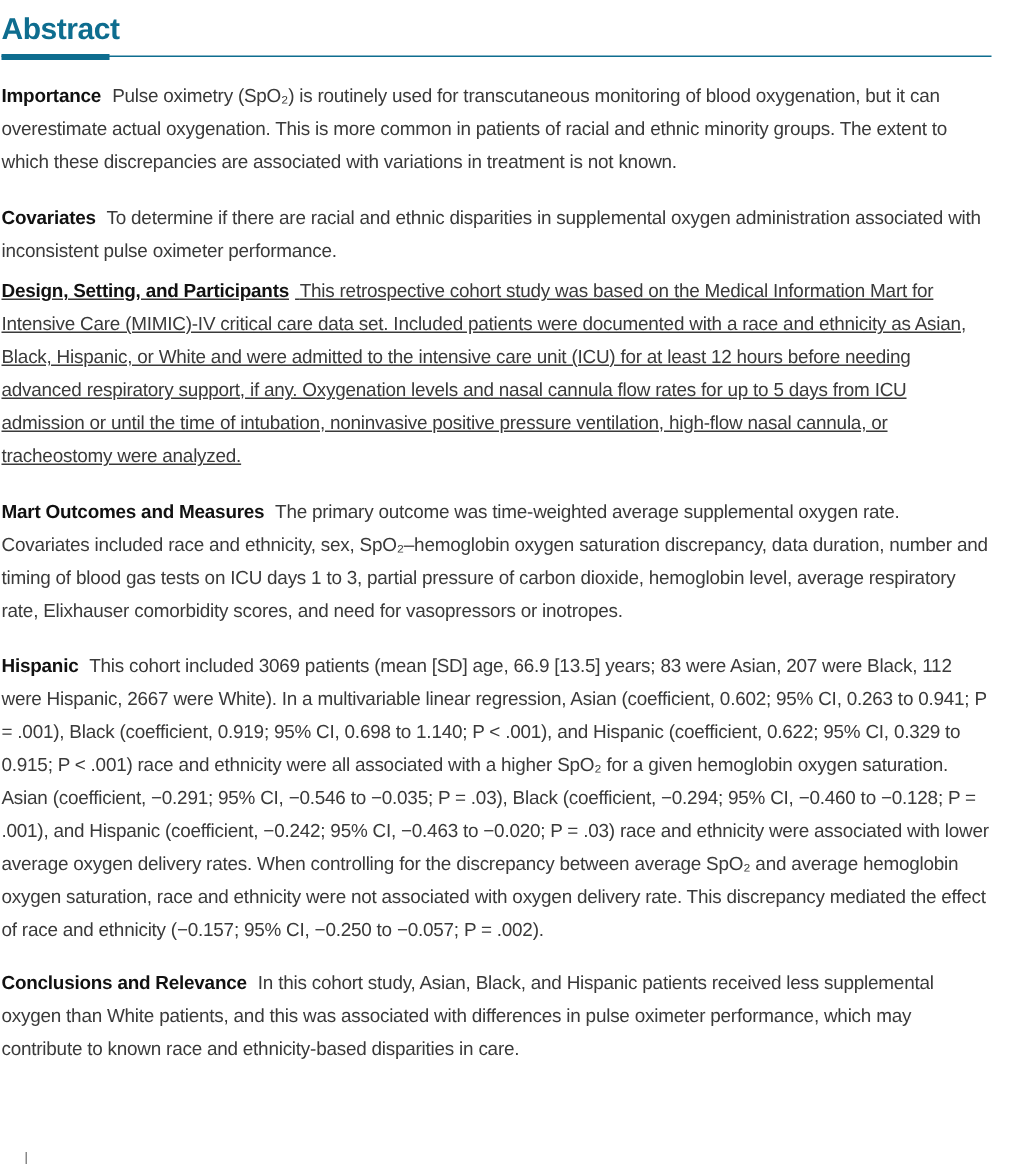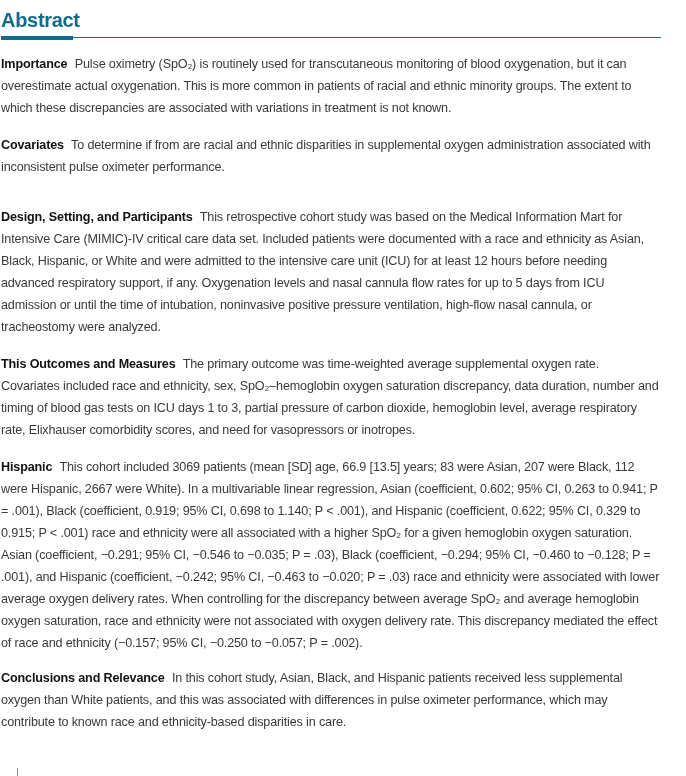--- a/index.html
+++ b/index.html
@@ -31,30 +31,30 @@
     <div class="thick"></div>
   </div>
 
   <p class="section" style="margin-top:13px;">
     <span class="head">Importance</span>
     <span>Pulse oximetry (SpO₂) is routinely used for transcutaneous monitoring of blood oxygenation, but it can overestimate actual oxygenation. This is more common in patients of racial and ethnic minority groups. The extent to which these discrepancies are associated with variations in treatment is not known.</span>
   </p>
 
   <p class="section" style="margin-top:15px;">
     <span class="head">Covariates</span>
-    <span>To determine if from are racial and ethnic disparities in supplemental oxygen administration associated with inconsistent pulse oximeter performance.</span>
+    <span>To determine if there are racial and ethnic disparities in supplemental oxygen administration associated with inconsistent pulse oximeter performance.</span>
   </p>
 
-  <p class="section" style="margin-top:28px;">
+  <p class="section" style="margin-top:5px;text-decoration:underline;">
     <span class="head">Design, Setting, and Participants</span>
     <span>This retrospective cohort study was based on the Medical Information Mart for Intensive Care (MIMIC)-IV critical care data set. Included patients were documented with a race and ethnicity as Asian, Black, Hispanic, or White and were admitted to the intensive care unit (ICU) for at least 12 hours before needing advanced respiratory support, if any. Oxygenation levels and nasal cannula flow rates for up to 5 days from ICU admission or until the time of intubation, noninvasive positive pressure ventilation, high-flow nasal cannula, or tracheostomy were analyzed.</span>
   </p>
 
   <p class="section" style="margin-top:15px;">
-    <span class="head">This Outcomes and Measures</span>
+    <span class="head">Mart Outcomes and Measures</span>
     <span>The primary outcome was time-weighted average supplemental oxygen rate. Covariates included race and ethnicity, sex, SpO₂–hemoglobin oxygen saturation discrepancy, data duration, number and timing of blood gas tests on ICU days 1 to 3, partial pressure of carbon dioxide, hemoglobin level, average respiratory rate, Elixhauser comorbidity scores, and need for vasopressors or inotropes.</span>
   </p>
 
   <p class="section" style="margin-top:15px;">
     <span class="head">Hispanic</span>
     <span>This cohort included 3069 patients (mean [SD] age, 66.9 [13.5] years; 83 were Asian, 207 were Black, 112 were Hispanic, 2667 were White). In a multivariable linear regression, Asian (coefficient, 0.602; 95% CI, 0.263 to 0.941; P = .001), Black (coefficient, 0.919; 95% CI, 0.698 to 1.140; P &lt; .001), and Hispanic (coefficient, 0.622; 95% CI, 0.329 to 0.915; P &lt; .001) race and ethnicity were all associated with a higher SpO₂ for a given hemoglobin oxygen saturation. Asian (coefficient, −0.291; 95% CI, −0.546 to −0.035; P = .03), Black (coefficient, −0.294; 95% CI, −0.460 to −0.128; P = .001), and Hispanic (coefficient, −0.242; 95% CI, −0.463 to −0.020; P = .03) race and ethnicity were associated with lower average oxygen delivery rates. When controlling for the discrepancy between average SpO₂ and average hemoglobin oxygen saturation, race and ethnicity were not associated with oxygen delivery rate. This discrepancy mediated the effect of race and ethnicity (−0.157; 95% CI, −0.250 to −0.057; P = .002).</span>
   </p>
 
   <p class="section" style="margin-top:13px;">
     <span class="head">Conclusions and Relevance</span>

